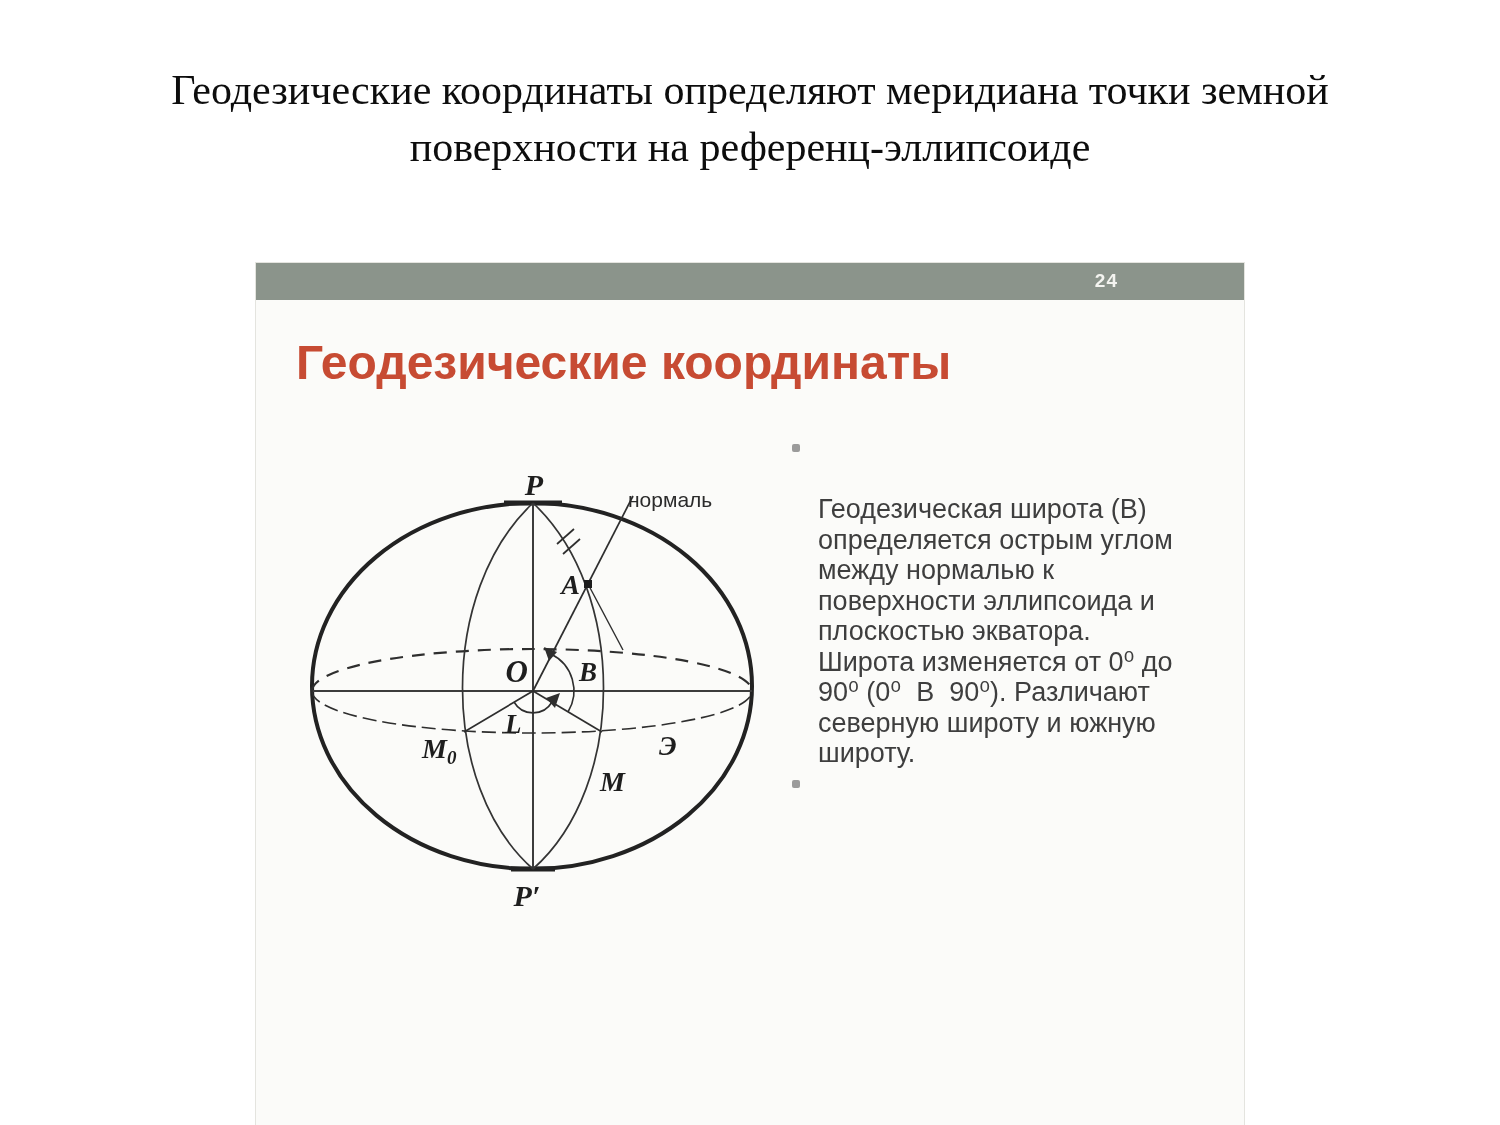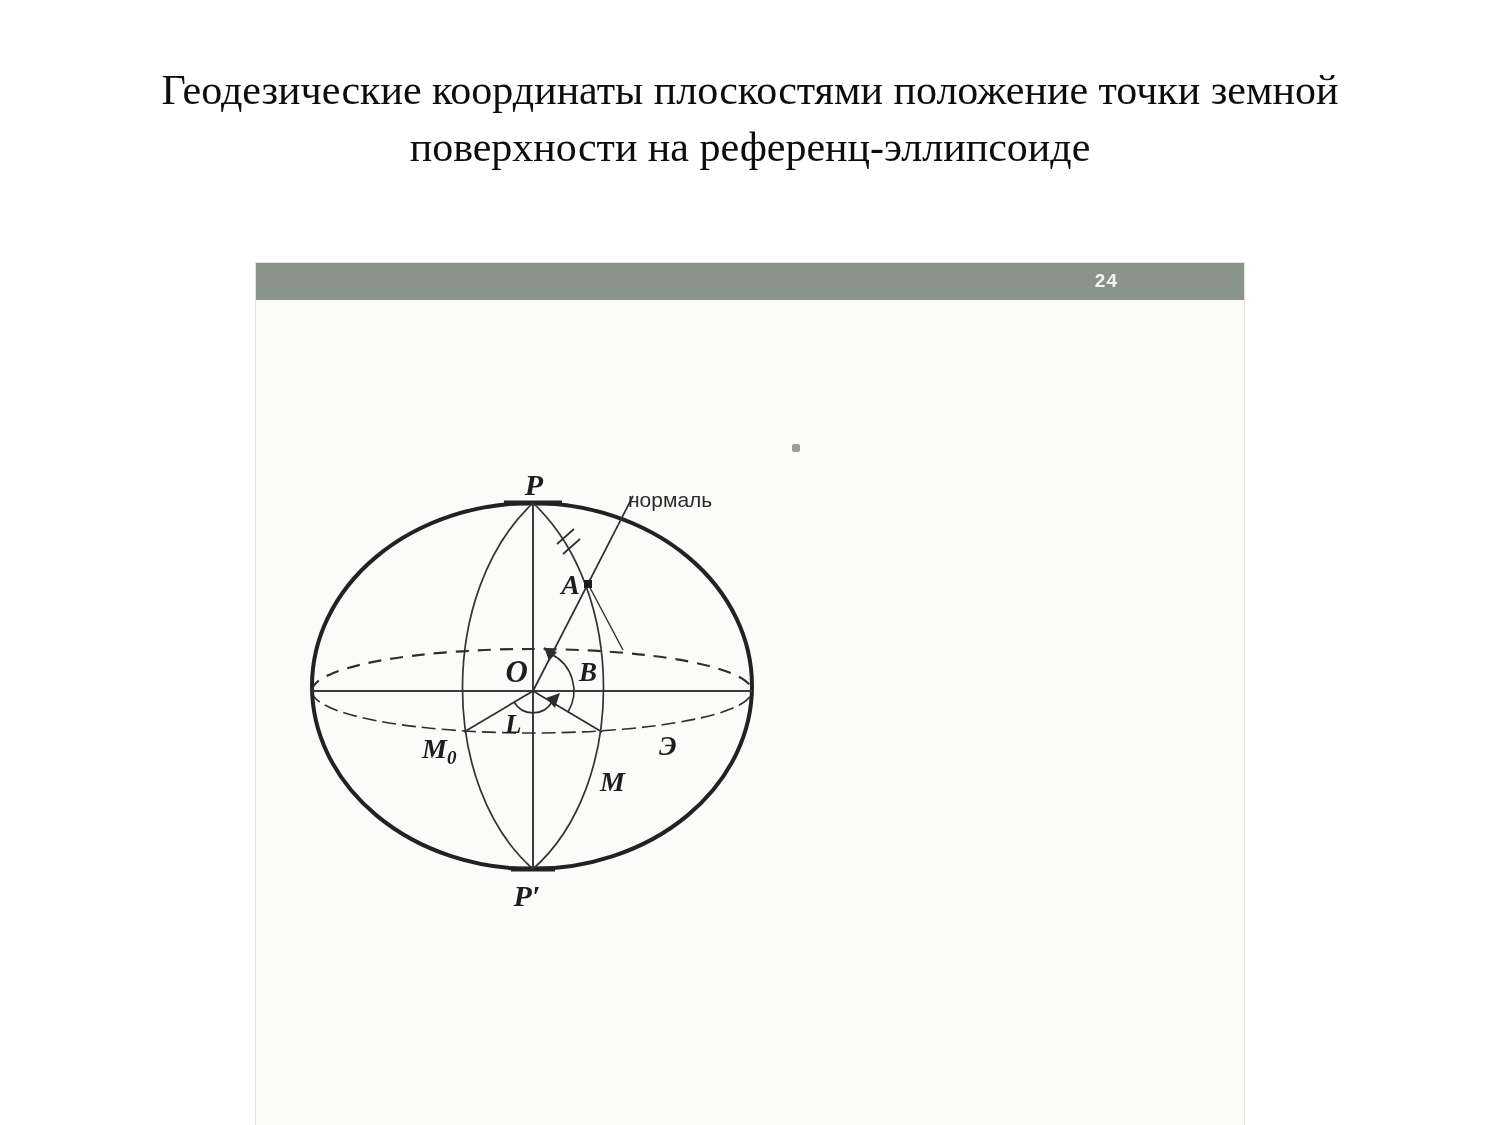--- a/index.html
+++ b/index.html
@@ -42,28 +42,29 @@
     position:absolute;left:-26px;top:11px;width:8px;height:8px;
     background:#9b9b9b;border-radius:2px;
   }
   svg text{fill:#1e1e1e;}
   .dlabel{font-family:"Liberation Serif","DejaVu Serif",serif;font-style:italic;font-weight:bold;}
   .slabel{font-family:"Liberation Sans","DejaVu Sans",sans-serif;fill:#2b2b2b;}
 </style>
 </head>
 <body>
 
-<div class="page-title">Геодезические координаты плоскостями положение точки земной
+<div class="page-title">Геодезические координаты определяют меридиана точки земной
 поверхности на референц-эллипсоиде</div>
 
 <div class="slide">
   <div class="slide-header">
     <div class="slide-num">24</div>
   </div>
 
+  <div class="slide-title">Геодезические координаты</div>
 
   <svg class="diagram" viewBox="0 0 490 500" xmlns="http://www.w3.org/2000/svg">
 
     <g fill="none" stroke="#222222">
       <ellipse cx="241" cy="245" rx="220" ry="183" stroke-width="4"></ellipse>
       <line x1="213" y1="62" x2="271" y2="62" stroke-width="5"></line>
       <line x1="220" y1="428" x2="264" y2="428" stroke-width="5"></line>
     </g>
 
     <g stroke="#3c3c3c">
@@ -109,15 +110,27 @@
       <text class="dlabel" x="131" y="317" font-size="28" text-anchor="start"><tspan>M</tspan><tspan dy="6" font-size="19">0</tspan></text>
       <text class="dlabel" x="309" y="350" font-size="28" text-anchor="start">M</text>
       <text class="dlabel" x="368" y="314" font-size="27" text-anchor="start">Э</text>
       <text class="dlabel" x="236" y="465" font-size="30" text-anchor="middle">P′</text>
     </g>
   </svg>
 
   <ul class="bullets">
     <li>
       <span class="marker"></span>
+      <span>Геодезическая широта (B)
+определяется острым углом
+между нормалью к
+поверхности эллипсоида и
+плоскостью экватора.
+Широта изменяется от 0⁰ до
+90⁰ (0⁰ &nbsp;B&nbsp; 90⁰). Различают
+северную широту и южную
+широту.</span>
+    </li>
+    <li>
+      <span class="marker"></span>
     </li>
   </ul>
 </div>
 
 </body></html>

